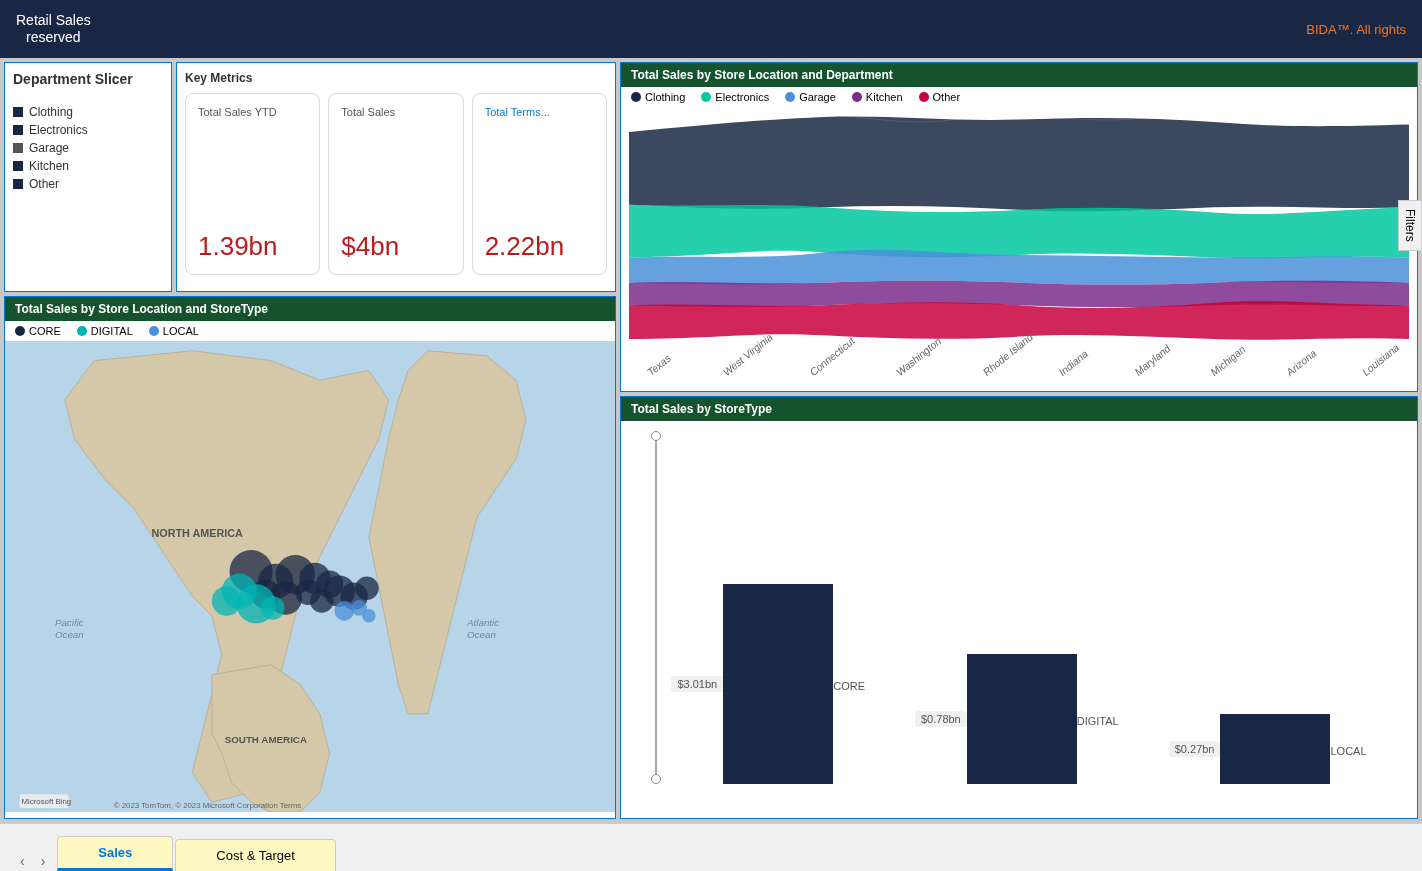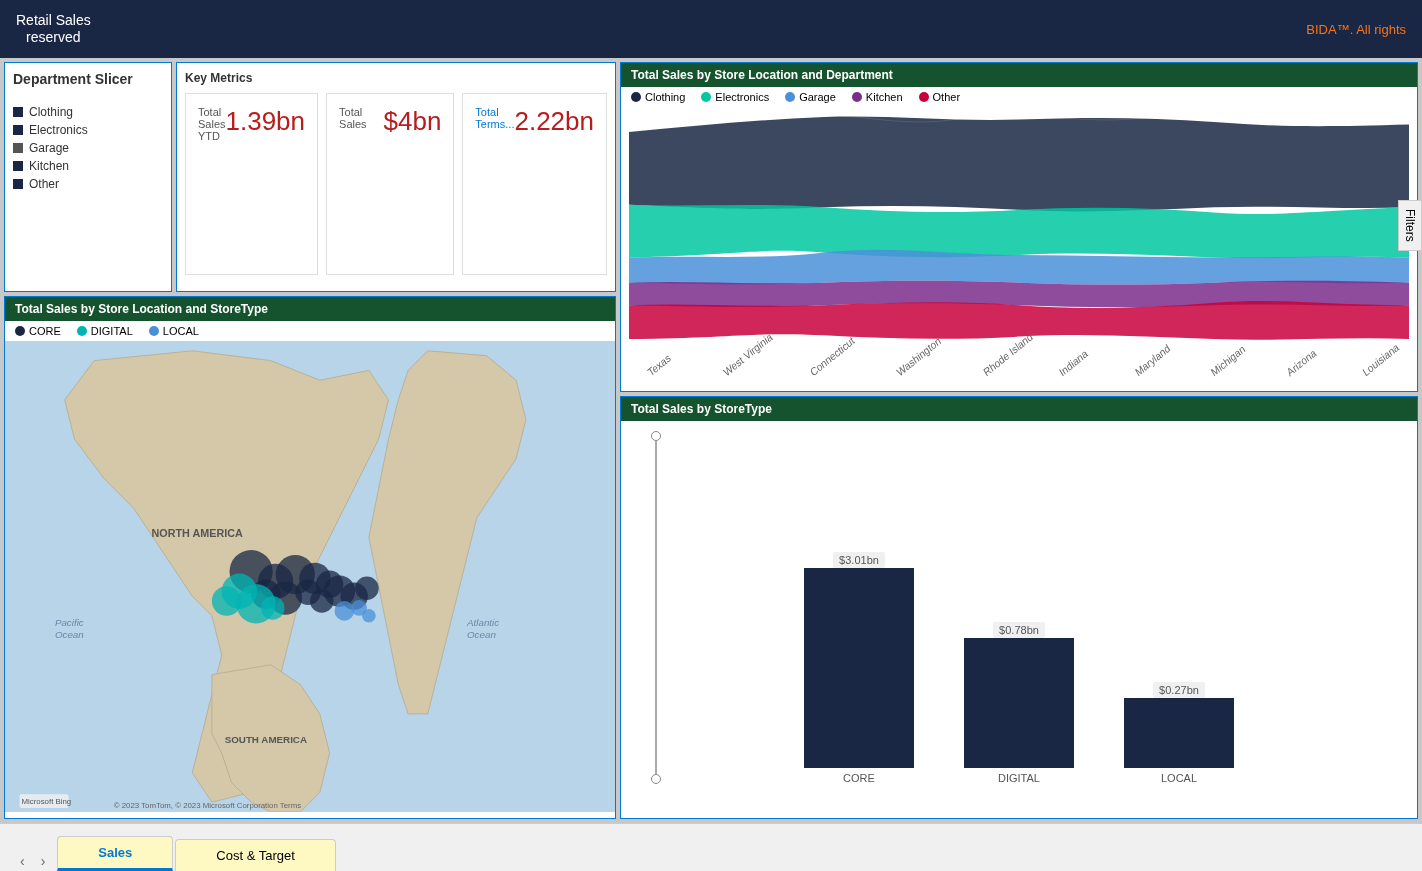--- a/index.html
+++ b/index.html
@@ -98,24 +98,24 @@
       margin-bottom: 8px;
     }
     .metrics-row {
       display: flex;
       gap: 8px;
       height: calc(100% - 30px);
     }
     .metric-card {
       flex: 1;
       border: 1px solid #ddd;
-      border-radius: 0;
+      border-radius: 8px;
       padding: 12px;
       display: flex;
-      flex-direction: row;
+      flex-direction: column;
       justify-content: space-between;
     }
     .metric-label {
       font-size: 11px;
       color: #555;
     }
     .metric-value {
       font-size: 26px;
       font-weight: 300;
       color: #b91c1c;
@@ -216,21 +216,20 @@
     }
     .stream-legend {
       display: flex;
       gap: 16px;
       padding: 4px 10px;
       font-size: 11px;
       flex-wrap: wrap;
     }
     .bar-group {
       display: flex;
-      flex-direction: column;
       align-items: center;
       gap: 0;
     }
     .bar-label-top {
       font-size: 11px;
       color: #555;
       background: #f0f0f0;
       padding: 2px 6px;
       border-radius: 2px;
     }

